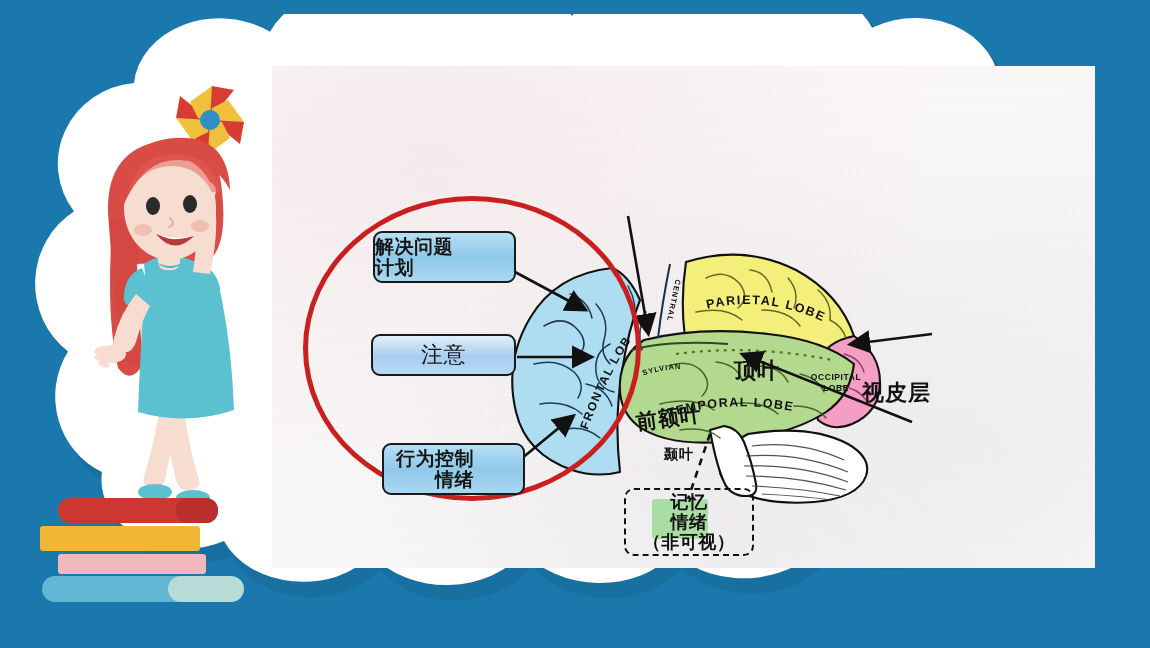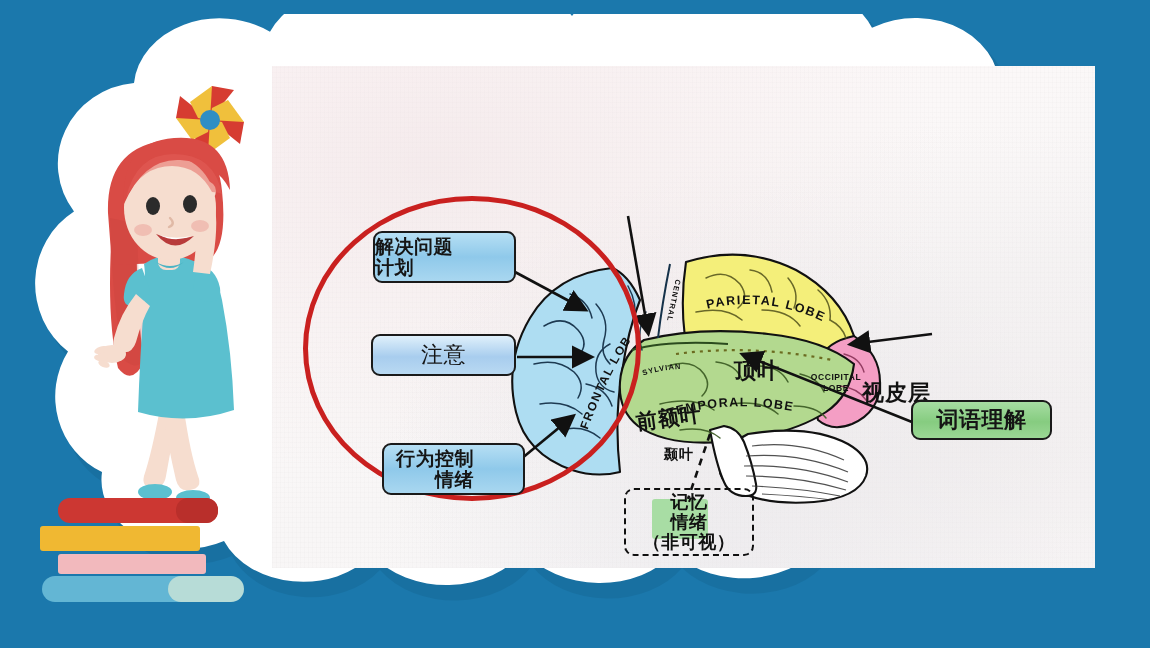--- a/index.html
+++ b/index.html
@@ -333,21 +333,20 @@
 
     <div class="box blue-strong" style="left:101px;top:165px;width:143px;height:52px;font-size:19px;text-align:left;justify-content:flex-start;padding-left:0;">解决问题
 计划</div>
 
     <div class="box blue-soft" style="left:99px;top:268px;width:145px;height:42px;font-size:22px;font-weight:normal;">注意</div>
 
     <div class="box blue-strong" style="left:110px;top:377px;width:143px;height:52px;font-size:19px;text-align:right;justify-content:flex-start;padding-left:12px;">行为控制
 情绪</div>
 
 
-    <div class="box green" style="left:639px;top:334px;width:141px;height:40px;font-size:22px;">词语理解</div>
 
     <div class="box dashed-green" style="left:352px;top:422px;width:130px;height:68px;display:flex;align-items:center;justify-content:center;">
       <span class="chip"></span>
       <span class="txt" style="font-size:18px;font-weight:bold;line-height:1.12;white-space:pre-line;color:#111;">记忆
 情绪
 （非可视）</span>
     </div>
 
   </div>
 </div>

